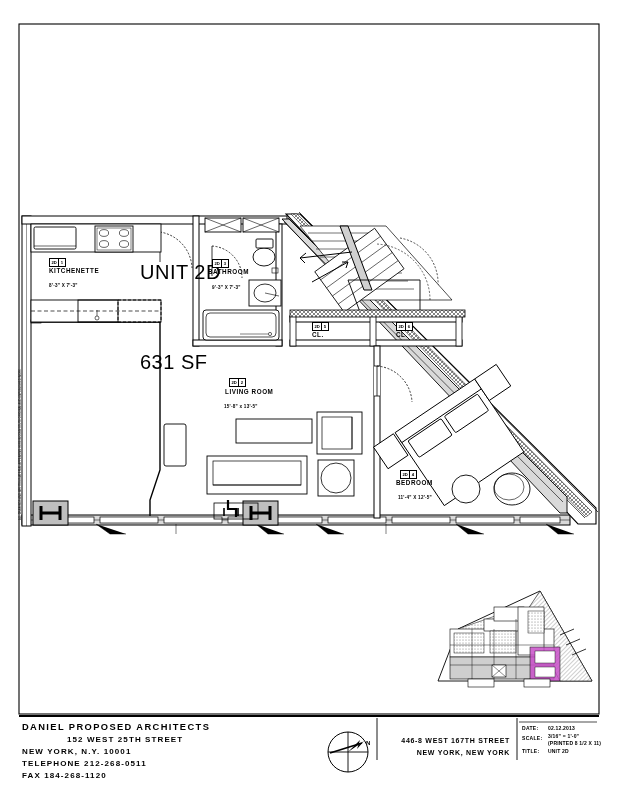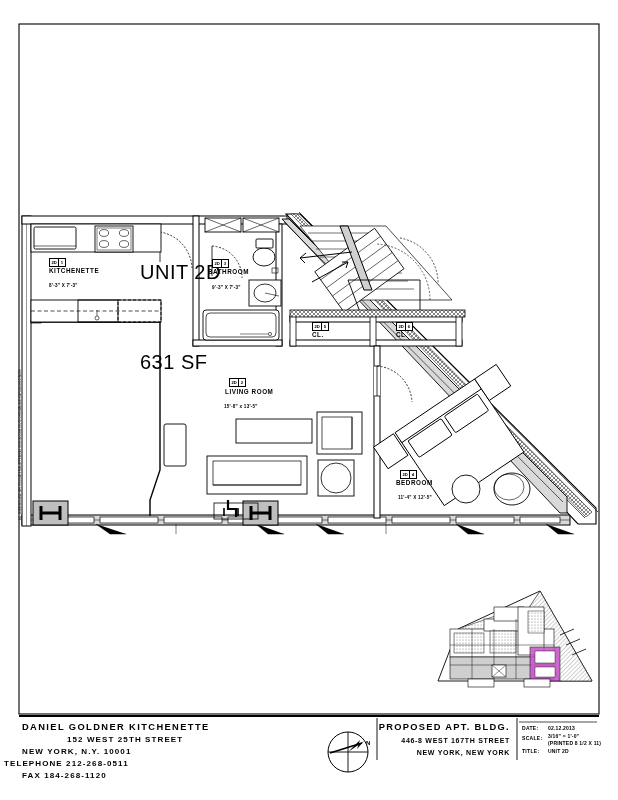--- a/index.html
+++ b/index.html
@@ -410,27 +410,26 @@
   <div class="txt rm-name" style="left:312px;top:332px;">CL.</div>
 
   <div class="tag" style="left:396px;top:322px;">
     <span class="a">2D</span>
     <span class="b">6</span>
   </div>
   <div class="txt rm-name" style="left:396px;top:332px;">CL.</div>
 
   <div class="edge-note" style="left:19px;top:520px;">ALL DRAWINGS AND WRITTEN MATERIAL APPEARING HEREIN CONSTITUTE ORIGINAL AND UNPUBLISHED WORK</div>
 
-  <div class="txt tb-firm" style="left:22px;top:723px;">DANIEL GOLDNER KITCHENETTE</div>
+  <div class="txt tb-firm" style="left:22px;top:723px;">DANIEL PROPOSED ARCHITECTS</div>
   <div class="txt tb-line" style="left:22px;top:736px;margin-left:45px;">152 WEST 25TH STREET</div>
   <div class="txt tb-line" style="left:22px;top:748px;text-align:right;">NEW YORK, N.Y. 10001</div>
-  <div class="txt tb-line" style="left:4px;top:760px;">TELEPHONE 212-268-0511</div>
+  <div class="txt tb-line" style="left:22px;top:760px;">TELEPHONE 212-268-0511</div>
   <div class="txt tb-line" style="left:22px;top:772px;">FAX 184-268-1120</div>
 
-  <div class="txt tb-proj" style="left:220px;top:723px;width:290px;">PROPOSED APT. BLDG.</div>
   <div class="txt tb-projline" style="left:220px;top:737px;width:290px;">446-8 WEST 167TH STREET</div>
   <div class="txt tb-projline" style="left:220px;top:749px;width:290px;">NEW YORK, NEW YORK</div>
 
   <div class="txt tb-key" style="left:522px;top:726px;">DATE:</div>
   <div class="txt tb-val" style="left:548px;top:726px;">02.12.2013</div>
 
   <div class="txt tb-key" style="left:522px;top:736px;">SCALE:</div>
   <div class="txt tb-val" style="left:548px;top:734px;">3/16" = 1'-0"</div>
   <div class="txt tb-val" style="left:548px;top:741px;">(PRINTED 8 1/2 X 11)</div>
 

